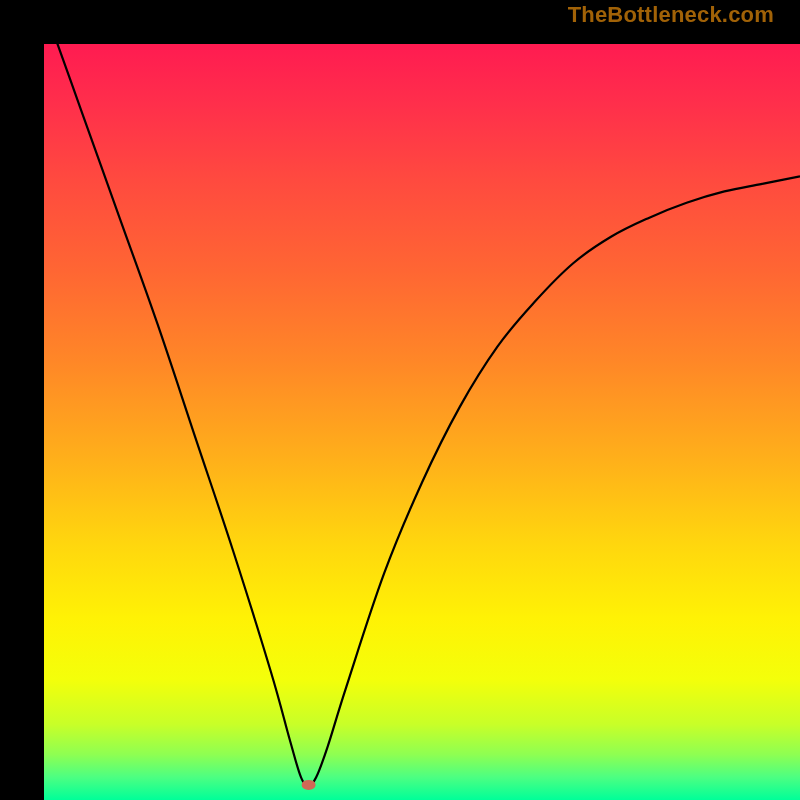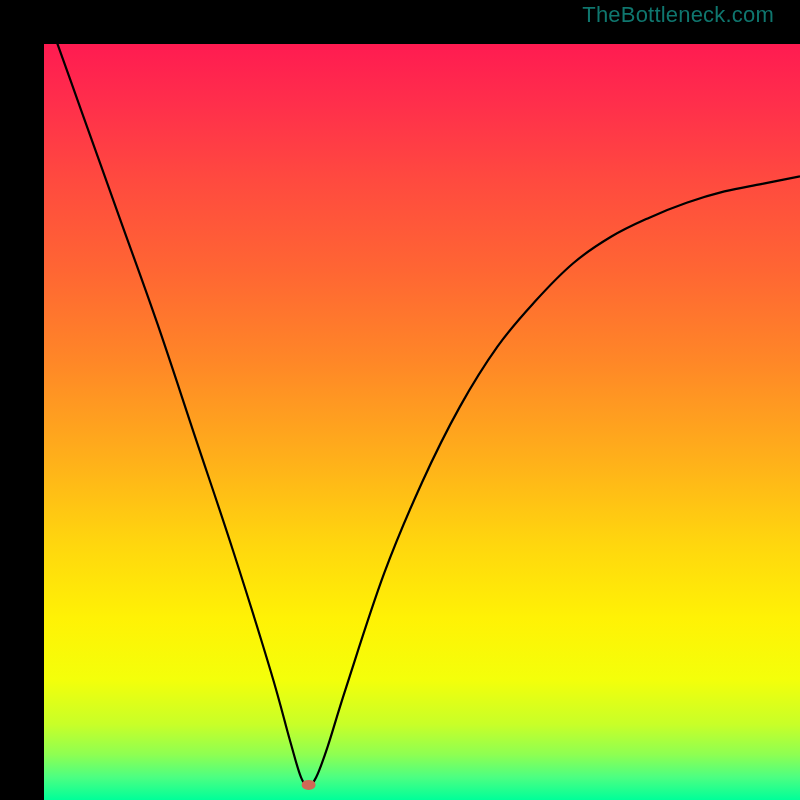--- a/index.html
+++ b/index.html
@@ -22,23 +22,23 @@
     position: absolute;
     left: 22px;
     top: 22px;
     width: 756px;
     height: 756px;
   }
   .watermark {
     position: absolute;
     top: 2px;
     right: 26px;
-    color: #0f766e;
+    color: #a16207;
     font-size: 22px;
-    font-weight: 400;
+    font-weight: 700;
     letter-spacing: 0.2px;
     z-index: 10;
   }
   svg {
     display: block;
   }
 </style>
 </head>
 <body>
 

